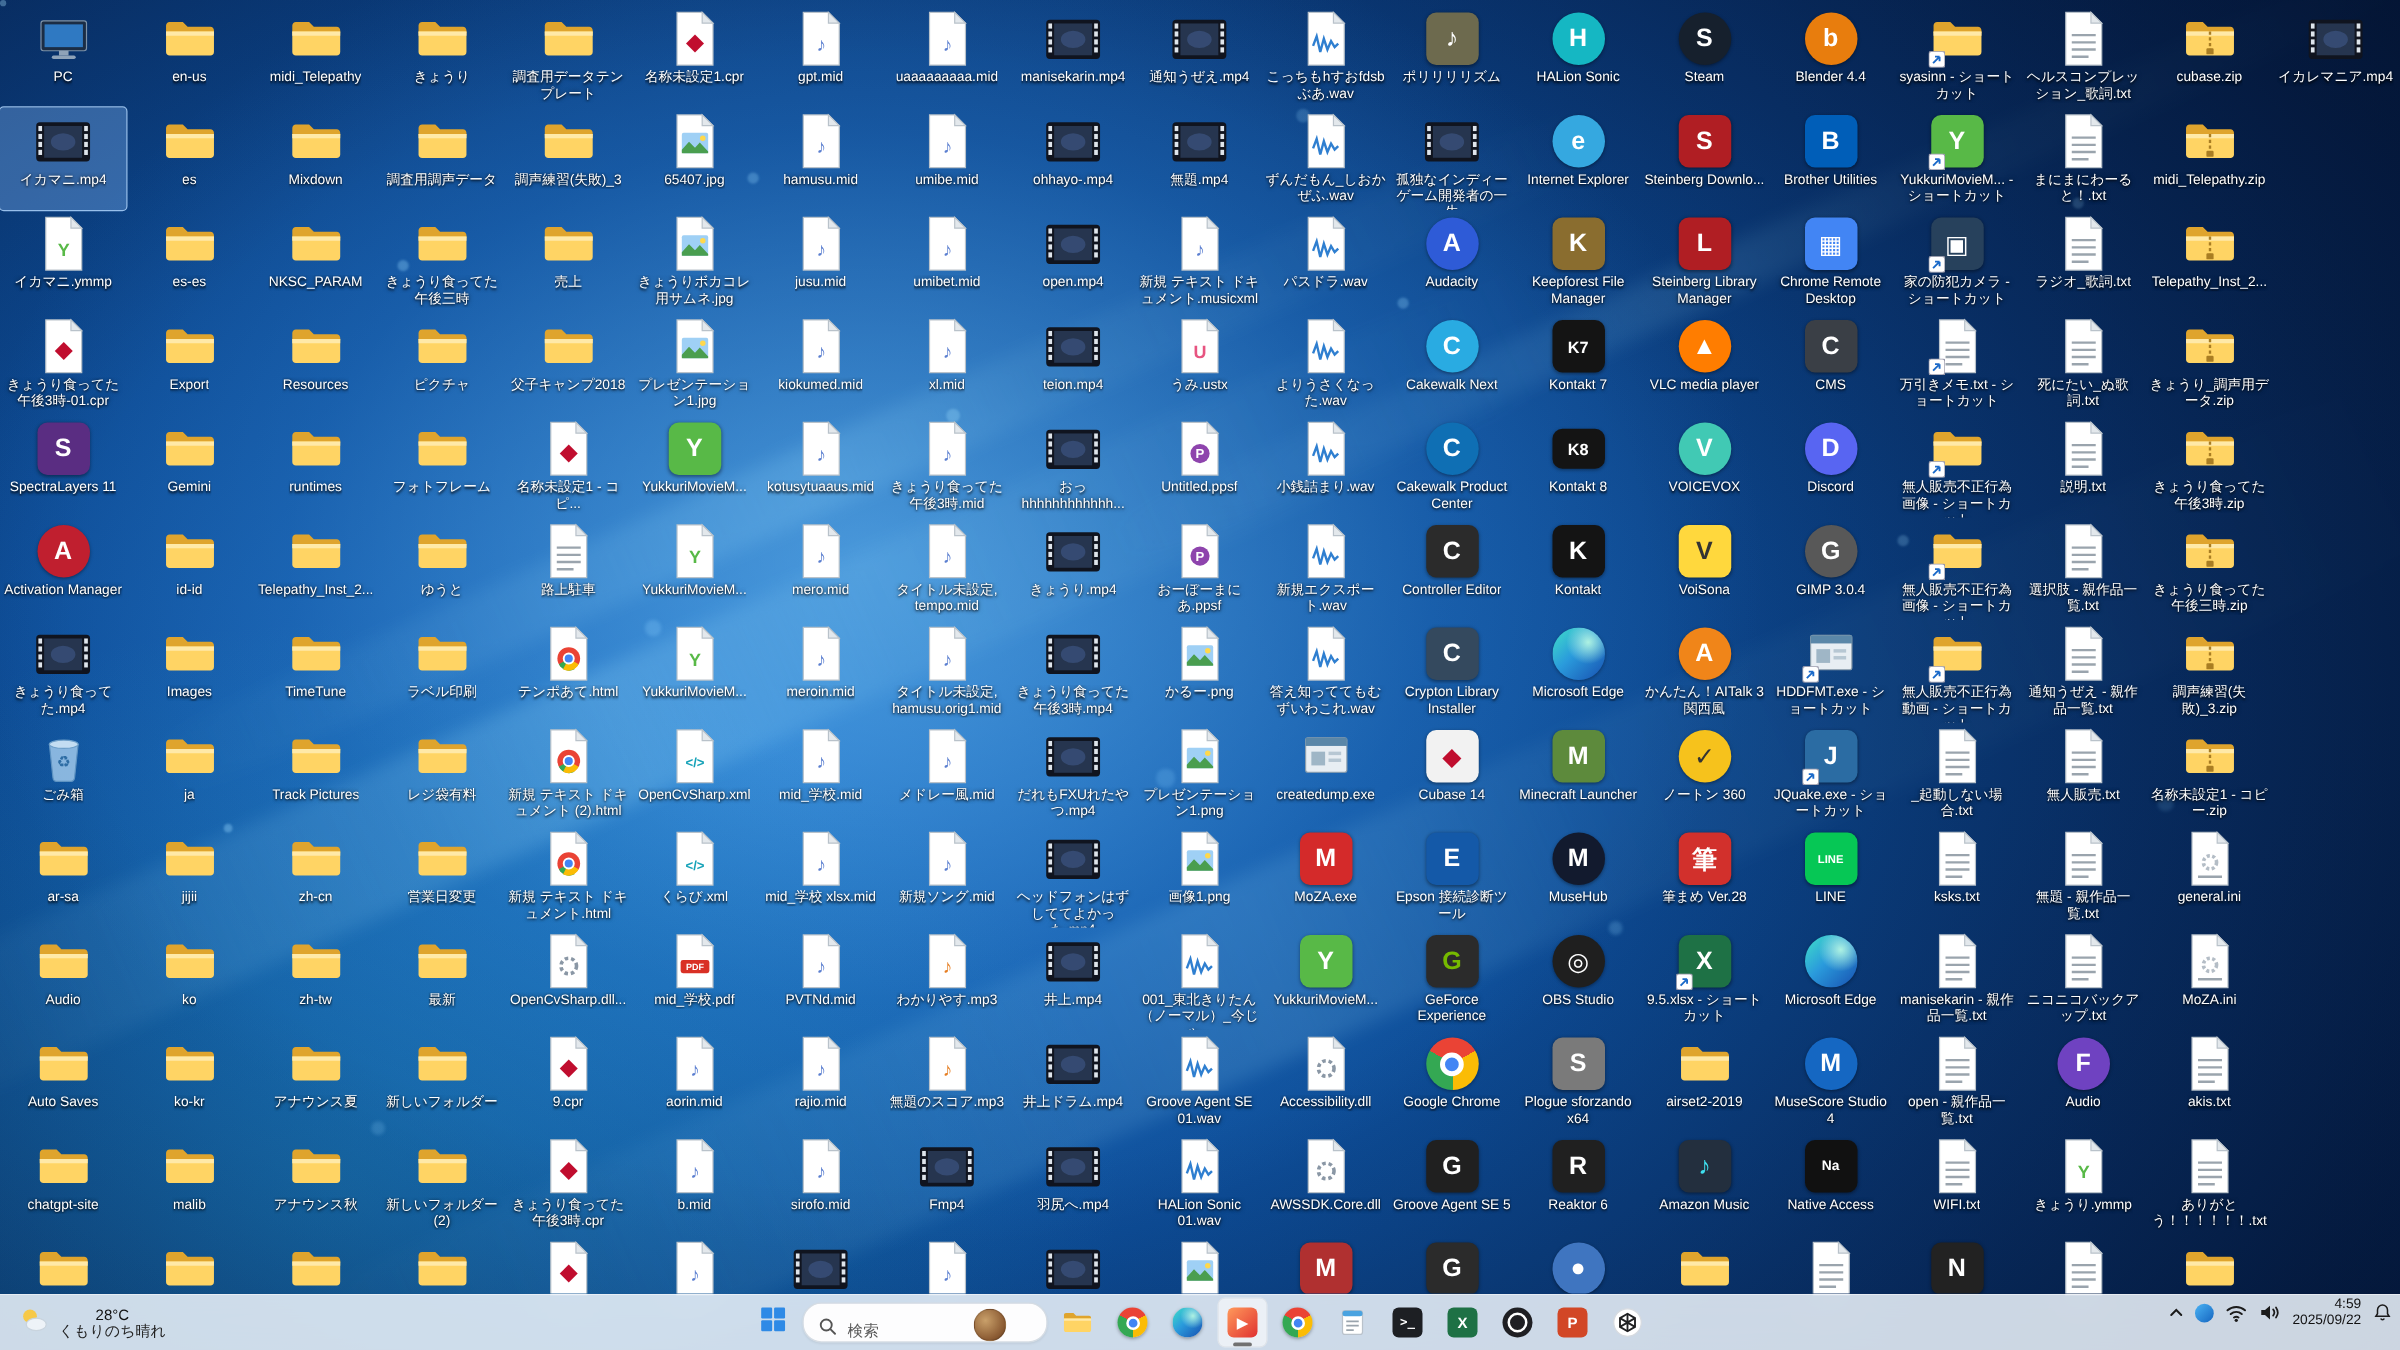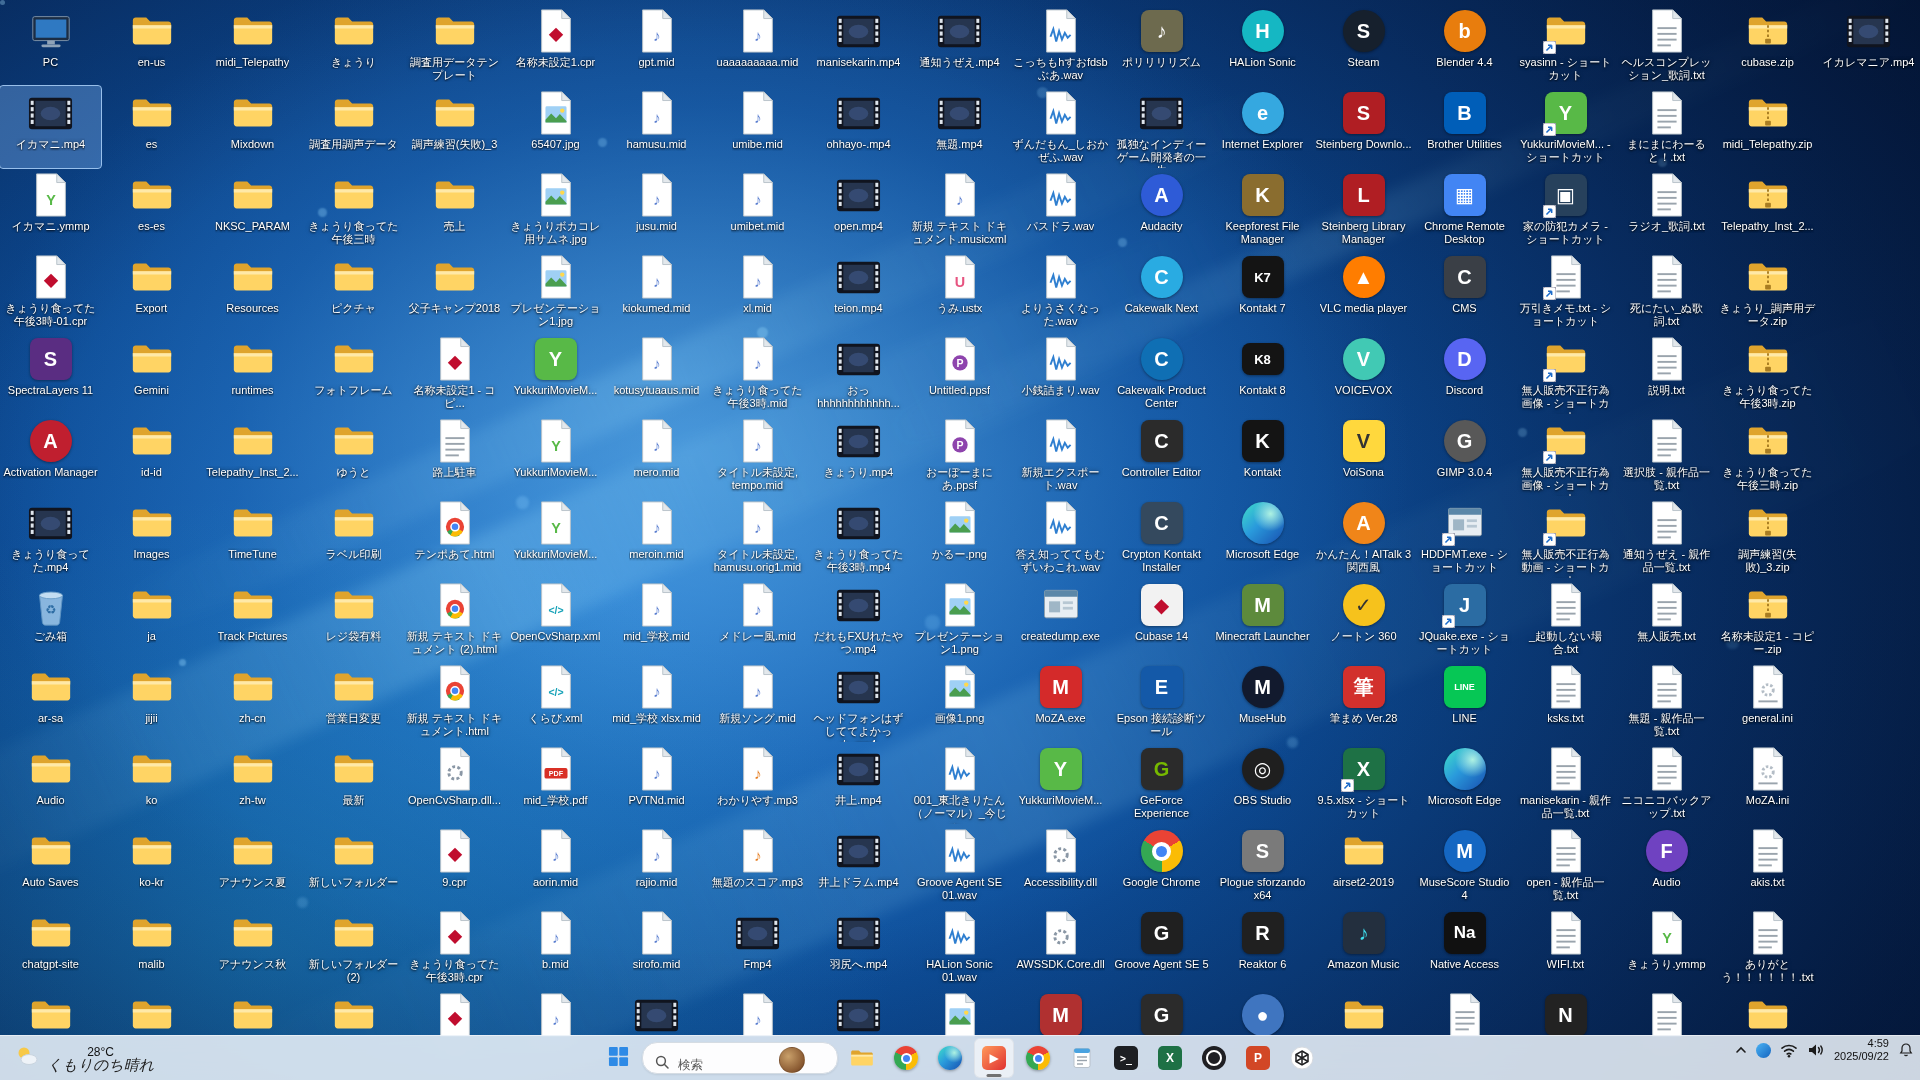--- a/index.html
+++ b/index.html
@@ -42,21 +42,21 @@
   .chrome-core{border-radius:50%;background:#4285f4;border:3px solid #fff;box-sizing:border-box;display:inline-block;}
   .edge-ball{border-radius:50%;display:inline-block;box-shadow:0 1px 3px rgba(0,0,0,.35);
     background:radial-gradient(circle at 68% 28%, #aef2e2 0%, rgba(174,242,226,0) 42%),
     linear-gradient(135deg,#40e0c8 0%,#2a9bdc 45%,#174fb0 100%);}
   .taskbar{position:absolute;left:0;right:0;bottom:0;height:44px;z-index:10;display:flex;align-items:center;
     background:rgba(232,240,248,.88);backdrop-filter:blur(14px);border-top:1px solid rgba(255,255,255,.5);}
   button{border:none;background:transparent;padding:0;margin:0;font:inherit;cursor:default;}
   .weather{position:absolute;left:4px;top:0;bottom:0;display:flex;align-items:center;gap:7px;padding:0 10px;border-radius:6px;}
   .w-text{display:flex;flex-direction:column;}
   .w-temp{font-size:12px;color:#111;line-height:14px;}
-  .w-cond{font-size:15px;color:#222;line-height:12px;font-style:italic;}
+  .w-cond{font-size:12px;color:#222;line-height:12px;}
   .tb-center{position:absolute;left:50%;top:0;bottom:0;transform:translateX(-50%);display:flex;align-items:center;gap:4px;}
   .tb-app{width:40px;height:40px;border-radius:6px;display:flex;align-items:center;justify-content:center;position:relative;}
   .tb-app.active{background:rgba(255,255,255,.6);box-shadow:inset 0 0 0 1px rgba(0,0,0,.05);}
   .run-bar{position:absolute;bottom:1.5px;left:50%;transform:translateX(-50%);width:15px;height:3px;border-radius:2px;background:#717171;}
   .searchbox{height:30px;min-width:178px;background:rgba(255,255,255,.95);border:1px solid #d5dce3;border-radius:15px;
     display:flex;align-items:flex-end;gap:7px;padding:0 4px 0 12px;box-shadow:0 1px 2px rgba(0,0,0,.08);}
   .searchbox input{border:none;outline:none;background:transparent;font-size:12.5px;width:92px;color:#333;
     font-family:"Liberation Sans","DejaVu Sans",sans-serif;}
   .searchbox input::placeholder{color:#5a5a5a;opacity:1;}
   .search-img{width:24px;height:24px;border-radius:50%;border:1px solid rgba(0,0,0,.1);
@@ -1402,21 +1402,21 @@
             <path d="M26 2l9 9h-9z" fill="#e3e8ec" stroke="#b9c2ca"></path>
             <polyline points="9,30 12,22 15,35 18,24 21,33 24,26 27,31 30,28" fill="none" stroke="#2f7fd0" stroke-width="2"></polyline>
           </svg>
         </div>
         <div class="icon-label">答え知っててもむずいわこれ.wav</div>
       </div>
       <div class="cell">
         <div class="icon-img">
           <span class="app-tile" style="width:42px;height:42px;border-radius:8px;background:#34495e;font-size:20px;color:#fff">C</span>
         </div>
-        <div class="icon-label">Crypton Kontakt Installer</div>
+        <div class="icon-label">Crypton Library Installer</div>
       </div>
       <div class="cell">
         <div class="icon-img">
           <span class="edge-ball" style="width:42px;height:42px"></span>
         </div>
         <div class="icon-label">Microsoft Edge</div>
       </div>
       <div class="cell">
         <div class="icon-img">
           <span class="app-tile" style="width:42px;height:42px;border-radius:50%;background:#f08519;font-size:20px;color:#fff">A</span>
@@ -2387,21 +2387,21 @@
         <div class="icon-label">Reaktor 6</div>
       </div>
       <div class="cell">
         <div class="icon-img">
           <span class="app-tile" style="width:42px;height:42px;border-radius:8px;background:#232f3e;font-size:20px;color:#3fe0f0">♪</span>
         </div>
         <div class="icon-label">Amazon Music</div>
       </div>
       <div class="cell">
         <div class="icon-img">
-          <span class="app-tile" style="width:42px;height:42px;border-radius:8px;background:#111111;font-size:17px;color:#fff">Na</span>
+          <span class="app-tile" style="width:42px;height:42px;border-radius:8px;background:#111111;font-size:11px;color:#fff">Na</span>
         </div>
         <div class="icon-label">Native Access</div>
       </div>
       <div class="cell">
         <div class="icon-img">
           <svg viewBox="0 0 40 48" width="40" height="46">
             <path d="M5 2h21l9 9v35H5z" fill="#fff" stroke="#b9c2ca"></path>
             <path d="M26 2l9 9h-9z" fill="#e3e8ec" stroke="#b9c2ca"></path>
             <g stroke="#9aa4ad" stroke-width="2">
               <line x1="10" y1="21" x2="30" y2="21"></line>

